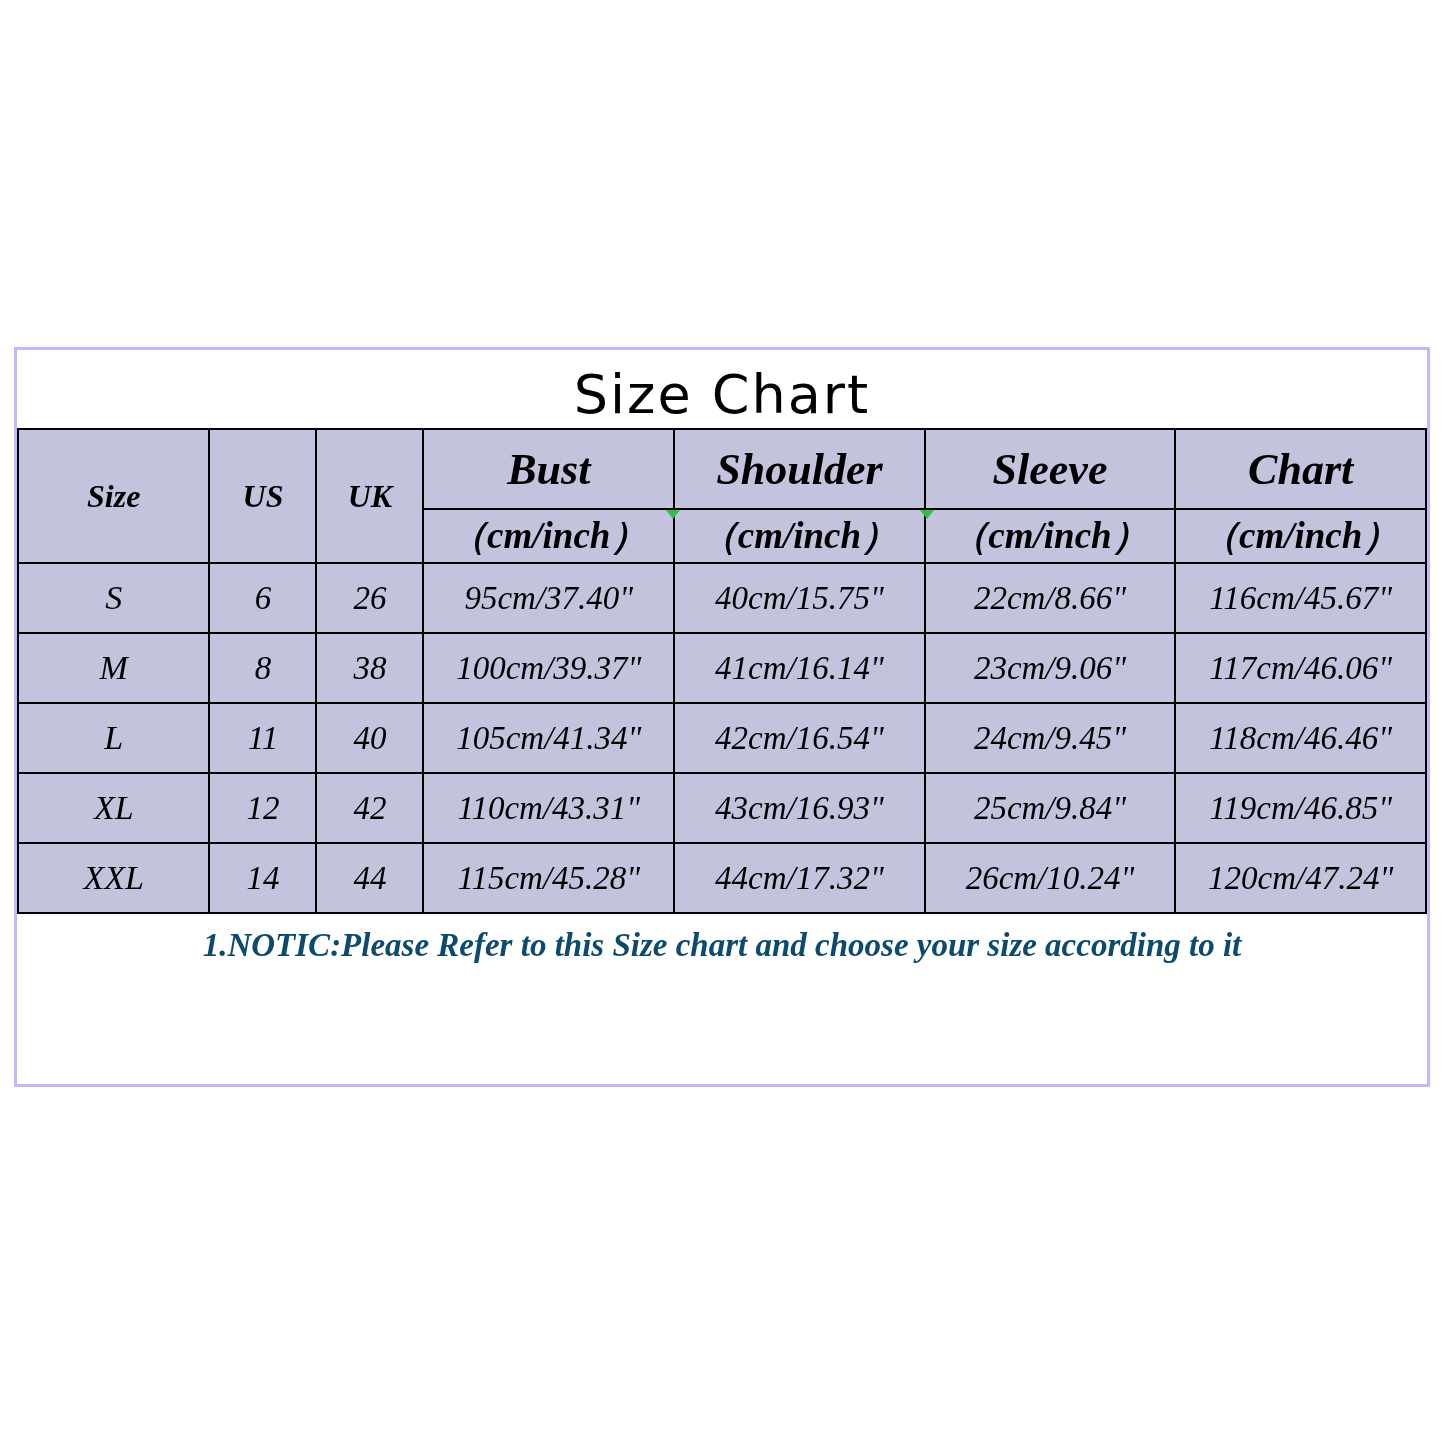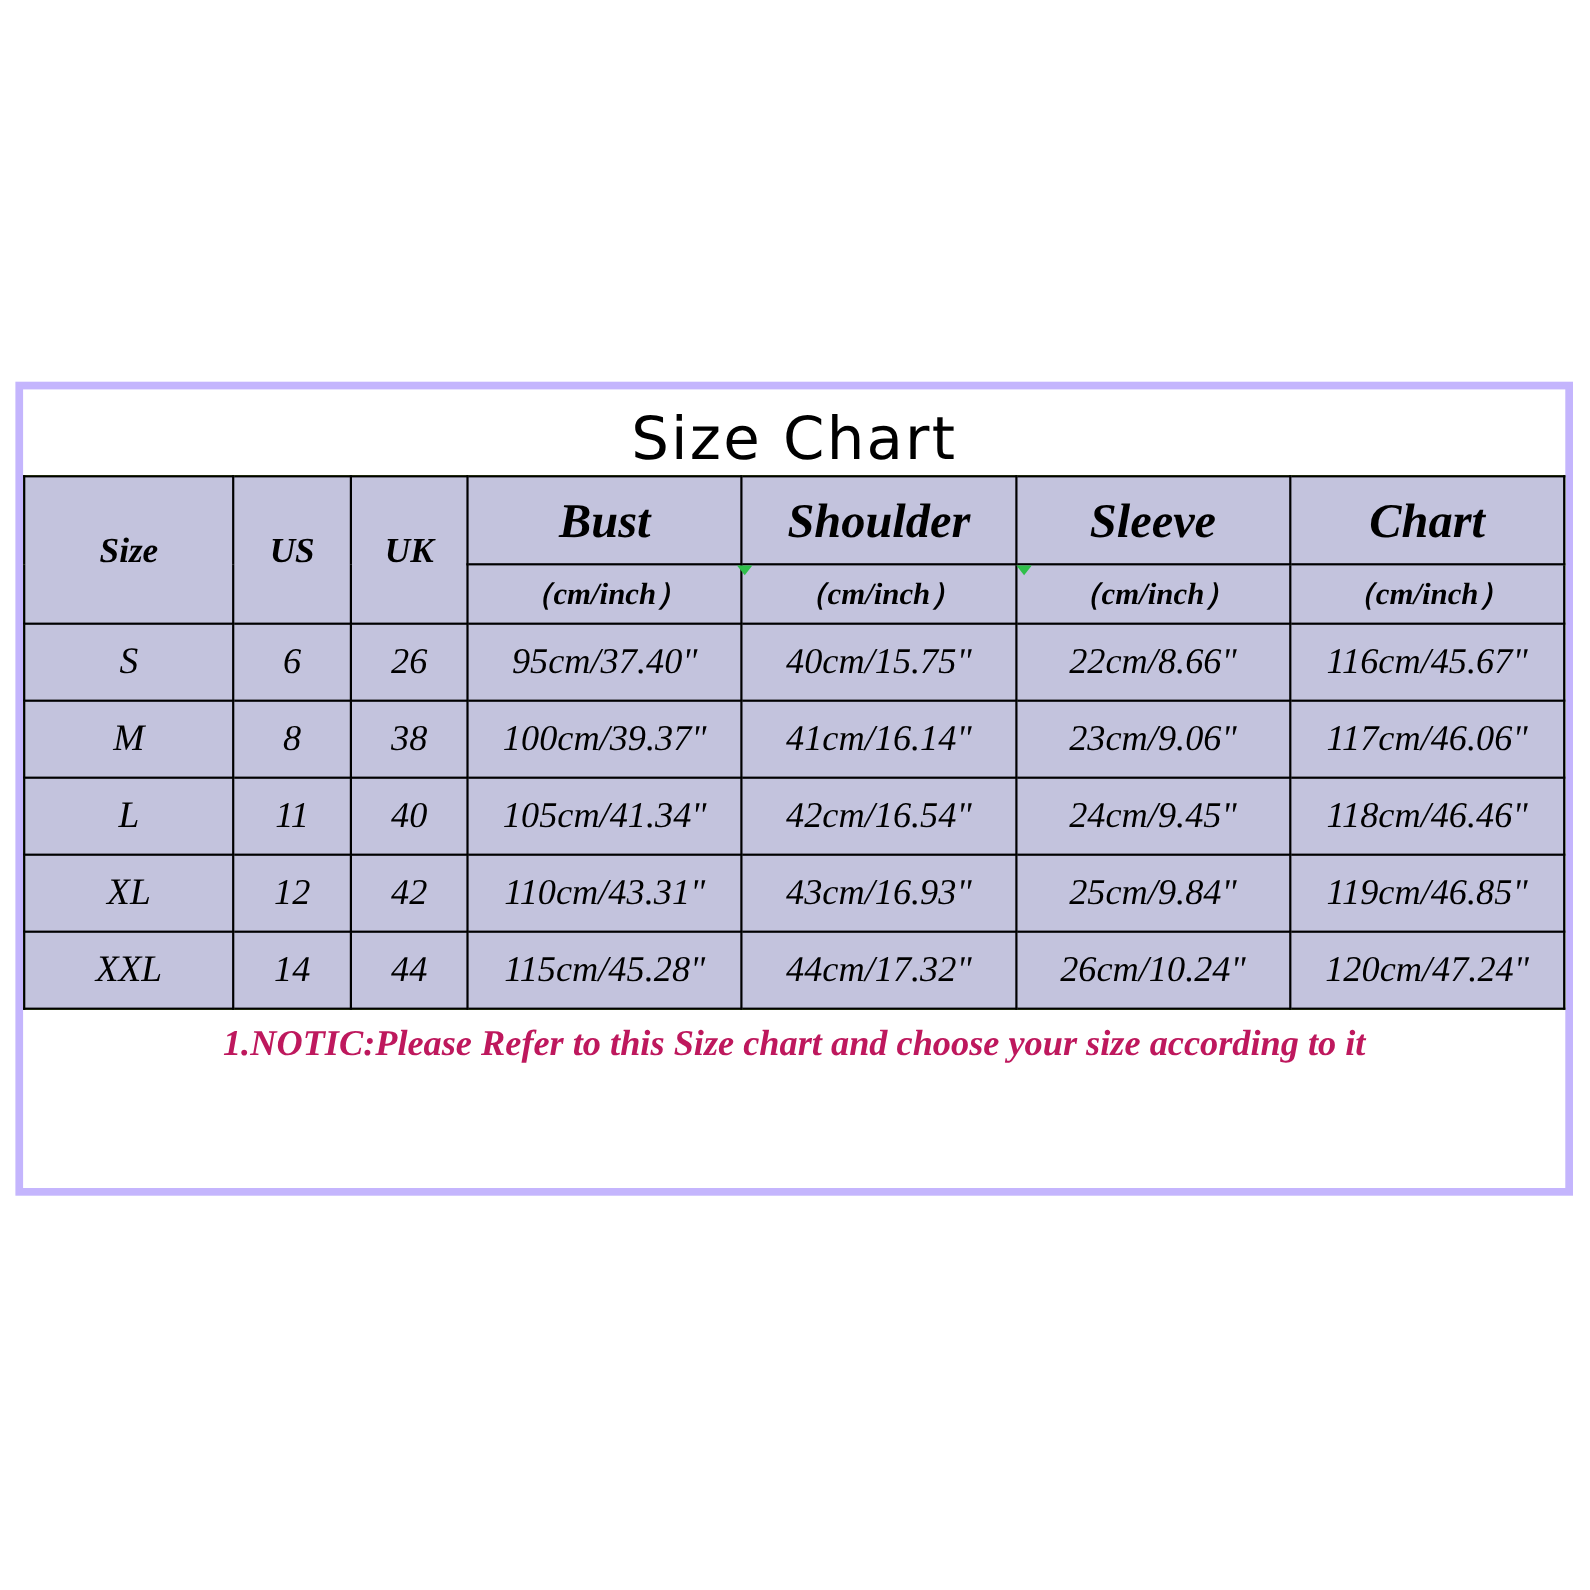--- a/index.html
+++ b/index.html
@@ -20,21 +20,21 @@
     width: 1445px;
     height: 1445px;
     background: #ffffff;
   }
   #chart-frame {
     position: absolute;
     left: 14px;
     top: 347px;
     width: 1416px;
     height: 740px;
-    border: 7px solid #c4b5fd;
+    border: 3px solid #c4b5fd;
     box-sizing: border-box;
     background: #ffffff;
   }
   #chart-title {
     text-align: center;
     font-family: "DejaVu Sans", sans-serif;
     font-size: 54px;
     letter-spacing: 2px;
     color: #000000;
     padding-top: 18px;
@@ -55,42 +55,42 @@
     font-style: italic;
     text-align: center;
     vertical-align: middle;
     padding: 0;
   }
   .hdr-label {
     font-size: 44px;
     height: 78px;
   }
   .hdr-unit {
-    font-size: 28px;
+    font-size: 37px;
     height: 52px;
   }
   .hdr-stack {
     font-size: 32px;
   }
   td.data-cell {
     font-size: 33px;
     height: 68px;
   }
   td.size-cell {
     font-size: 34px;
   }
   
   col.c-size { width: 13.6%; }
   col.c-us   { width: 7.6%; }
   col.c-uk   { width: 7.6%; }
   col.c-meas { width: 17.8%; }
 
   #notes {
     text-align: center;
-    color: #be185d;
+    color: #0c4a6e;
     font-family: "Liberation Serif", serif;
     font-style: italic;
     font-weight: bold;
     font-size: 33px;
     line-height: 1.52;
     padding-top: 6px;
   }
   .note-line {
     white-space: nowrap;
   }

